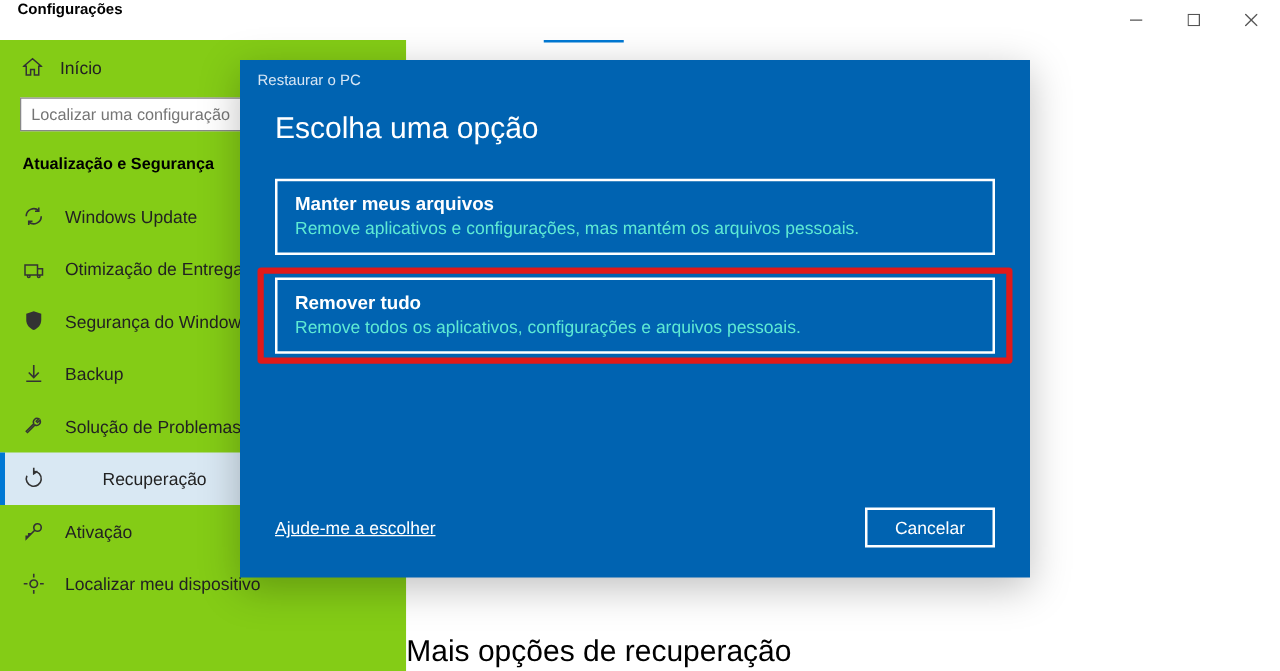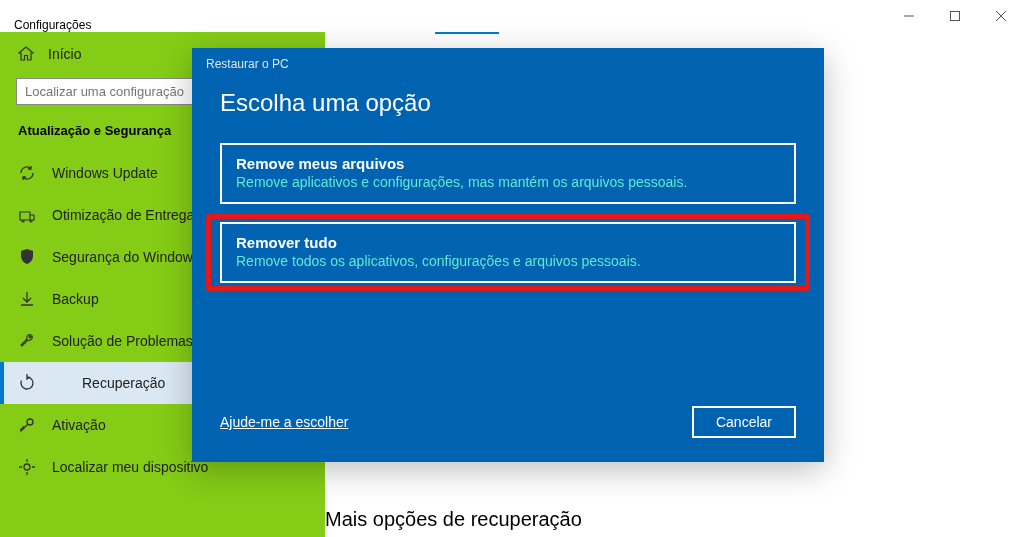--- a/index.html
+++ b/index.html
@@ -1,19 +1,19 @@
 <!DOCTYPE html>
 <html><head>
   <meta charset="utf-8">
   <style>
     * { margin: 0; padding: 0; box-sizing: border-box; font-family: "Segoe UI", Tahoma, sans-serif; }
     body { width: 1024px; height: 537px; background: #ffffff; overflow: hidden; position: relative; }
 
     
-    .titlebar { height: 32px; display: flex; align-items: flex-end; justify-content: space-between; padding-left: 14px; }
+    .titlebar { height: 32px; display: flex; align-items: flex-start; justify-content: space-between; padding-left: 14px; font-weight: bold; }
     .titlebar-title { font-size: 12px; color: #000; }
     .win-controls { display: flex; }
     .win-btn { width: 46px; height: 32px; display: flex; align-items: center; justify-content: center; color: #555; }
     .win-btn svg { width: 10px; height: 10px; }
 
     
     .main { display: flex; height: calc(100% - 32px); }
 
     
     .sidebar { width: 325px; background: #84cc16; display: flex; flex-direction: column; padding-top: 4px; }
@@ -25,21 +25,21 @@
     .section-title { font-size: 13px; font-weight: 700; color: #000; padding: 4px 18px 14px 18px; }
     .nav-item { display: flex; align-items: center; gap: 16px; padding: 12px 18px; cursor: pointer; font-size: 14px; color: #222; position: relative; }
     .nav-item.active { background: #d9e8f3; gap: 46px; }
     .nav-item.active::before { content: ""; position: absolute; left: 0; top: 0; bottom: 0; width: 4px; background: #0078d4; }
     .nav-item .icon { width: 18px; height: 18px; display: flex; align-items: center; justify-content: center; color: #333; }
 
     
     .content { flex: 1; background: #fff; position: relative; }
     .tab-indicator { position: absolute; top: 0; left: 110px; width: 64px; height: 2px; background: #0078d4; }
     .more-options { position: absolute; top: 476px; left: 0; padding-left: 0; }
-    .more-title { font-size: 20px; font-weight: 400; color: #000; margin-bottom: 2px; }
+    .more-title { font-size: 24px; font-weight: 400; color: #000; margin-bottom: 2px; }
 
     
     .dialog { position: absolute; left: 192px; top: 48px; width: 632px; height: 414px; background: #0063b1; color: #fff; box-shadow: 0 8px 30px rgba(0,0,0,0.25); display: flex; flex-direction: column; }
     .dialog-header { font-size: 12px; color: #d7e6f4; padding: 9px 14px 18px 14px; }
     .dialog-body { padding: 0 28px; flex: 1; }
     .dialog-title { font-size: 24px; font-weight: 400; margin-bottom: 26px; }
     .option-box { border: 2px solid #fff; padding: 10px 14px 12px 14px; margin-bottom: 18px; cursor: pointer; }
     .opt-title { font-size: 15px; font-weight: 700; margin-bottom: 2px; }
     .opt-desc { font-size: 14px; font-weight: 400; color: #5eead4; }
     .dialog-footer { display: flex; align-items: center; justify-content: space-between; padding: 0 28px 24px 28px; }
@@ -167,21 +167,21 @@
     </div>
   </div>
 </div>
 
 <div class="dialog">
   <div class="dialog-header">Restaurar o PC</div>
   <div class="dialog-body">
     <div class="dialog-title">Escolha uma opção</div>
 
     <div class="option-box">
-      <div class="opt-title">Remove meus arquivos</div>
+      <div class="opt-title">Manter meus arquivos</div>
       <div class="opt-desc">Remove aplicativos e configurações, mas mantém os arquivos pessoais.</div>
     </div>
 
     <div class="option-container">
       <div class="red-highlight"></div>
       <div class="option-box" style="margin-bottom:16px;">
         <div class="opt-title">Remover tudo</div>
         <div class="opt-desc">Remove todos os aplicativos, configurações e arquivos pessoais.</div>
       </div>
     </div>

